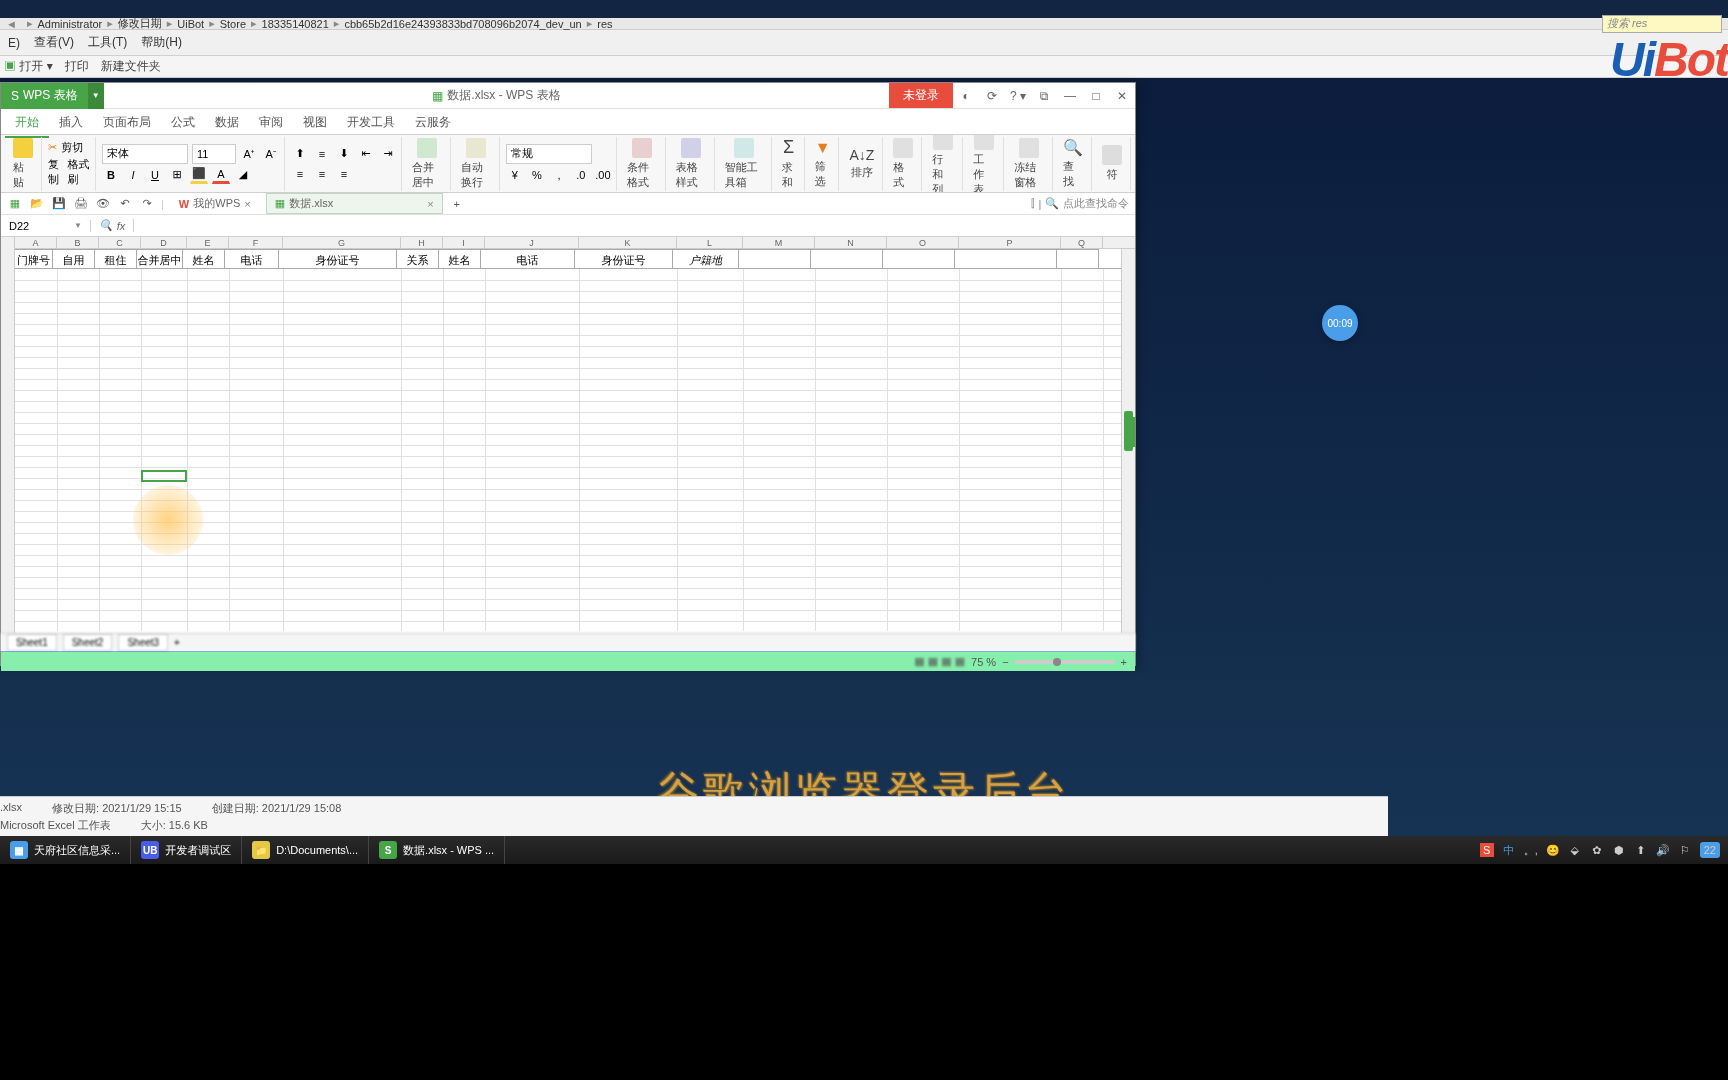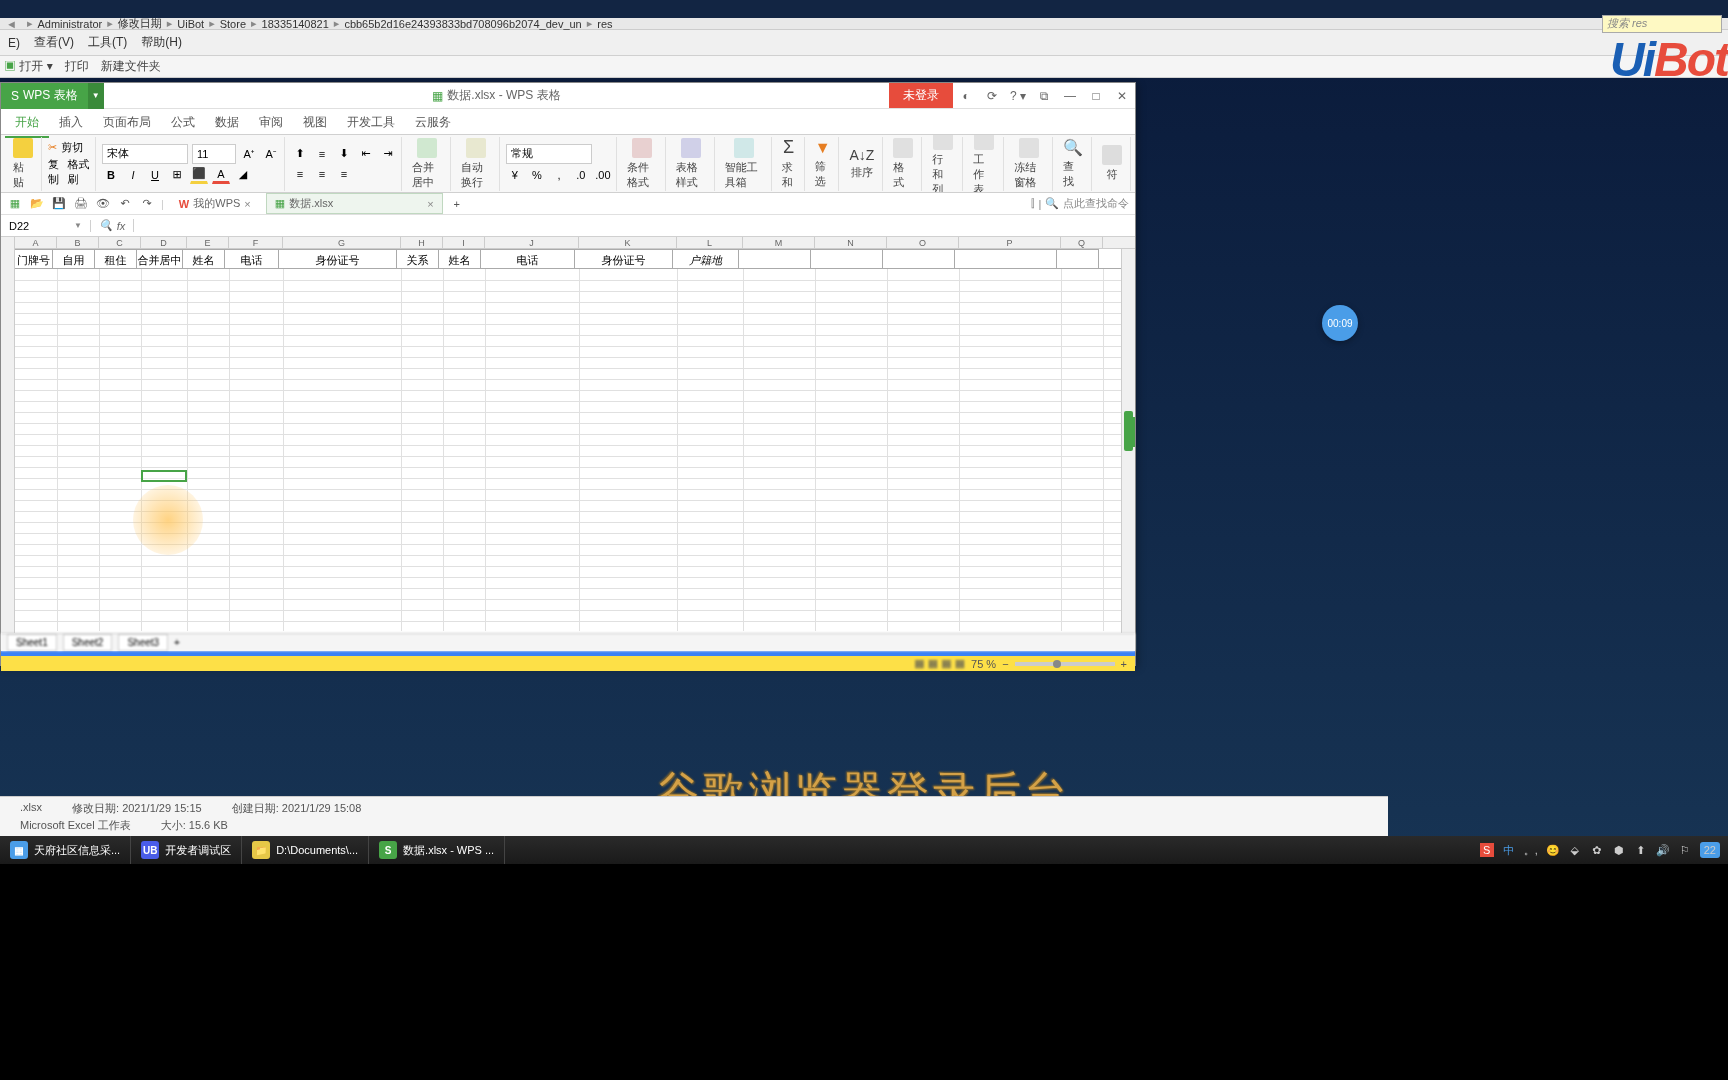--- a/index.html
+++ b/index.html
@@ -65,33 +65,33 @@
 .cell-cursor { position: absolute; border: 2px solid #47a447; background: rgba(255,255,255,0.3); pointer-events: none; }
 .click-highlight { position: absolute; width: 70px; height: 70px; border-radius: 50%; background: radial-gradient(circle, rgba(255,200,100,0.8) 0%, rgba(255,200,100,0.2) 70%, transparent 100%); pointer-events: none; }
 
 .scroll-v { position: absolute; right: 0; top: 12px; bottom: 0; width: 14px; background: #f0f0f0; border-left: 1px solid #ccc; }
 .scroll-thumb-v { position: absolute; left: 2px; right: 2px; top: 162px; height: 40px; background: #47a447; border-radius: 2px; }
 .side-marker { position: absolute; right: 0; top: 180px; width: 8px; height: 30px; background: #47a447; }
 
 .sheet-tabs { height: 18px; background: #f5f5f5; border-top: 1px solid #ccc; display: flex; align-items: center; padding: 0 6px; font-size: 10px; gap: 6px; filter: blur(1px); }
 .sheet-tab { padding: 2px 8px; background: #fff; border: 1px solid #ccc; }
 
-.status-bar { height: 20px; background: #fde047; border-top: 5px solid #3b82f6; display: flex; align-items: center; padding: 0 8px; font-size: 11px; color: #555; gap: 10px; }
+.status-bar { height: 20px; background: #86efac; border-top: 1px solid #3b82f6; display: flex; align-items: center; padding: 0 8px; font-size: 11px; color: #555; gap: 10px; }
 .zoom-area { margin-left: auto; display: flex; align-items: center; gap: 6px; }
 .zoom-slider { width: 100px; height: 4px; background: #ccc; position: relative; }
 .zoom-thumb { position: absolute; width: 8px; height: 8px; background: #888; border-radius: 50%; top: -2px; left: 38px; }
 
 .uibot-logo { position: absolute; right: 0; top: 32px; font-size: 48px; font-weight: bold; font-style: italic; color: #1a5fb4; letter-spacing: -2px; }
 .uibot-logo .red { color: #e74c3c; }
 
 .timer-badge { position: absolute; right: 370px; top: 305px; width: 36px; height: 36px; border-radius: 50%; background: #4a9de8; color: #fff; display: flex; align-items: center; justify-content: center; font-size: 10px; box-shadow: 0 2px 6px rgba(0,0,0,0.3); }
 
 .subtitle { position: absolute; bottom: 260px; left: 50%; transform: translateX(-50%); font-size: 42px; color: #d4a147; text-shadow: 1px 1px 2px #8a6a2a, -1px -1px 2px #8a6a2a; font-weight: 500; letter-spacing: 4px; }
 
-.file-info { position: absolute; bottom: 244px; left: 0; right: 340px; height: 40px; background: #f5f5f5; border-top: 1px solid #ccc; padding: 4px 20px; font-size: 11px; color: #555; display: flex; flex-direction: column; justify-content: center; gap: 2px; }
+.file-info { position: absolute; bottom: 244px; left: 0; right: 340px; height: 40px; background: #f5f5f5; border-top: 1px solid #ccc; padding: 4px 0; font-size: 11px; color: #555; display: flex; flex-direction: column; justify-content: center; gap: 2px; }
 .file-info-row { display: flex; gap: 30px; }
 
 .taskbar { position: absolute; bottom: 216px; left: 0; right: 0; height: 28px; background: linear-gradient(180deg, #2a2a2a 0%, #1a1a1a 100%); display: flex; align-items: center; }
 .task-item { height: 28px; padding: 0 10px; display: flex; align-items: center; gap: 6px; font-size: 11px; color: #fff; border-right: 1px solid #444; cursor: pointer; }
 .task-icon { width: 18px; height: 18px; border-radius: 3px; display: flex; align-items: center; justify-content: center; font-size: 10px; font-weight: bold; }
 .tray { margin-left: auto; display: flex; align-items: center; gap: 8px; padding: 0 8px; font-size: 11px; color: #ccc; }
 .tray-icon { width: 14px; height: 14px; display: flex; align-items: center; justify-content: center; }
 
 .bg-fill { position: absolute; left: 0; right: 0; bottom: 0; height: 216px; background: #000; }
 </style>

